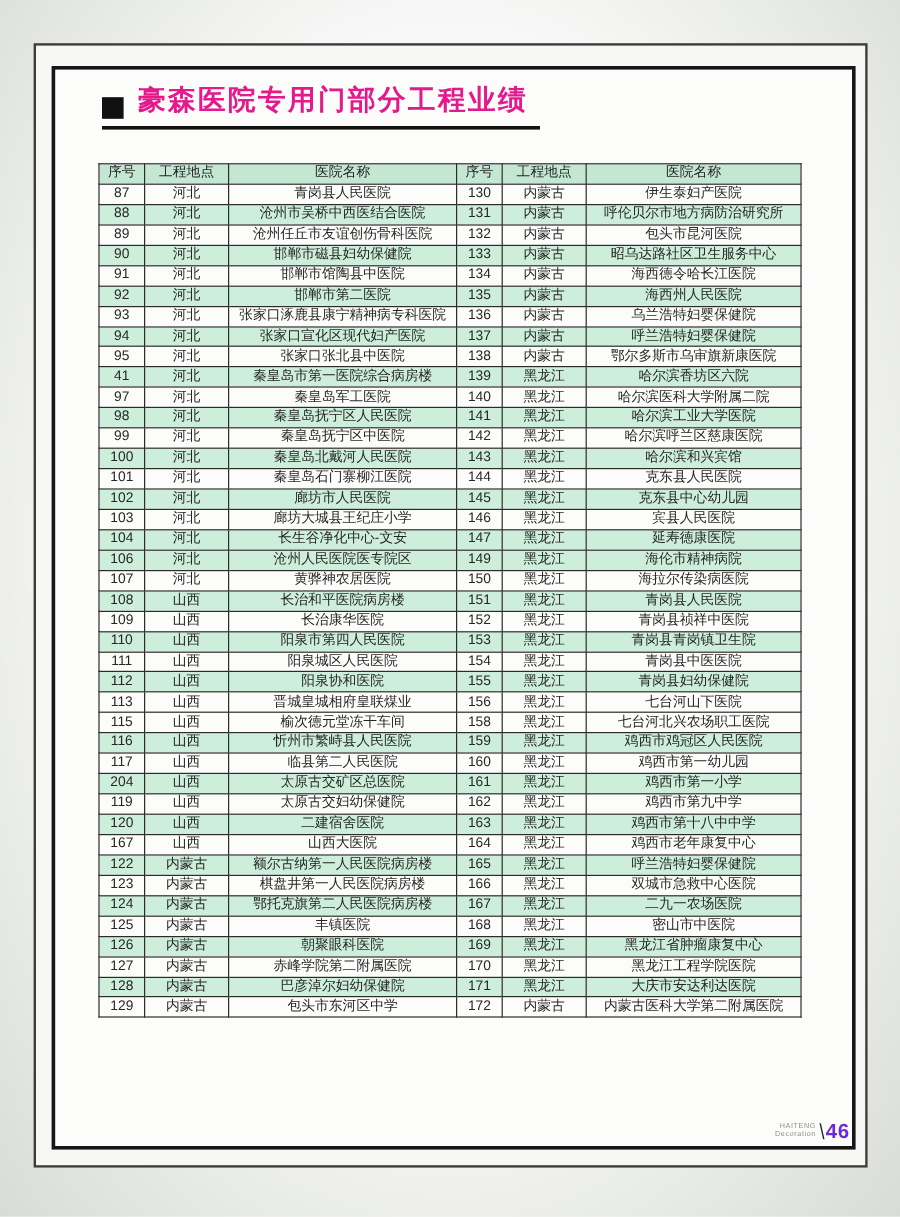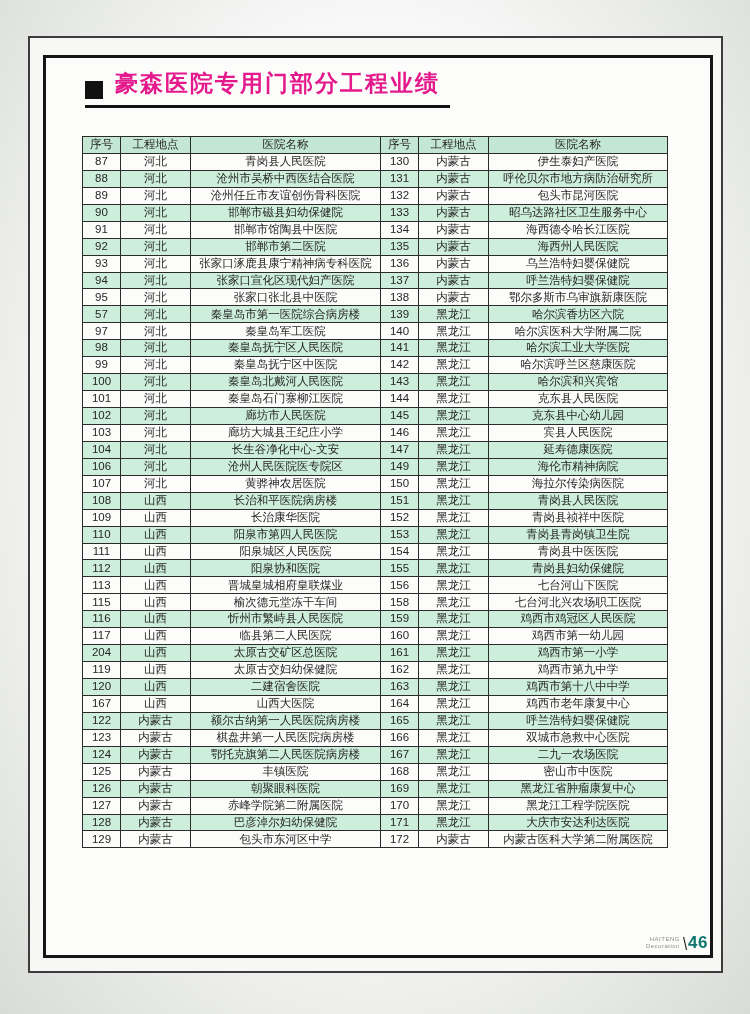--- a/index.html
+++ b/index.html
@@ -70,21 +70,21 @@
     display:flex;align-items:center;justify-content:flex-end;gap:1px;
   }
   .brand{
     text-align:right;color:#8a8f89;font-size:6px;line-height:1.25;
     letter-spacing:0.5px;
   }
   .slash{
     font-size:15px;color:#222;transform:scaleY(1.2);margin-left:2px;
   }
   .page-num{
-    font-size:17px;font-weight:bold;color:#0f766e;letter-spacing:0.5px;
+    font-size:17px;font-weight:bold;color:#6d28d9;letter-spacing:0.5px;
   }
 </style>
 </head>
 <body>
 
 <div class="photo-vignette"></div>
 
 <div class="outer-frame"></div>
 <div class="inner-frame"></div>
 
@@ -179,21 +179,21 @@
       </tr>
       <tr>
         <td>95</td>
         <td>河北</td>
         <td>张家口张北县中医院</td>
         <td>138</td>
         <td>内蒙古</td>
         <td>鄂尔多斯市乌审旗新康医院</td>
       </tr>
       <tr class="alt">
-        <td>57</td>
+        <td>41</td>
         <td>河北</td>
         <td>秦皇岛市第一医院综合病房楼</td>
         <td>139</td>
         <td>黑龙江</td>
         <td>哈尔滨香坊区六院</td>
       </tr>
       <tr>
         <td>97</td>
         <td>河北</td>
         <td>秦皇岛军工医院</td>

